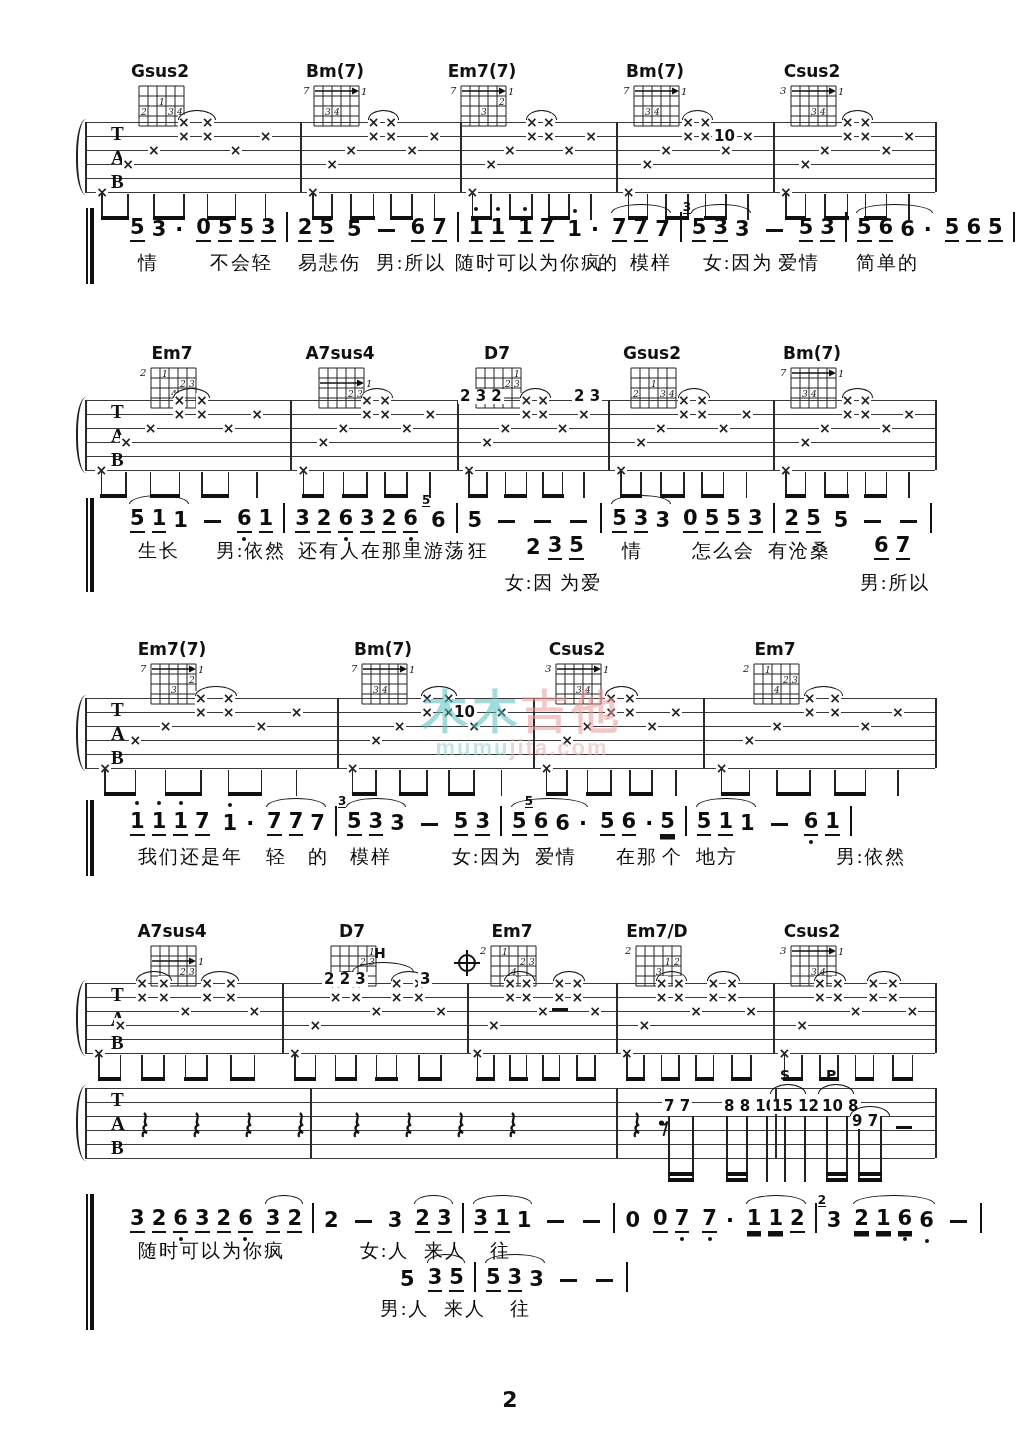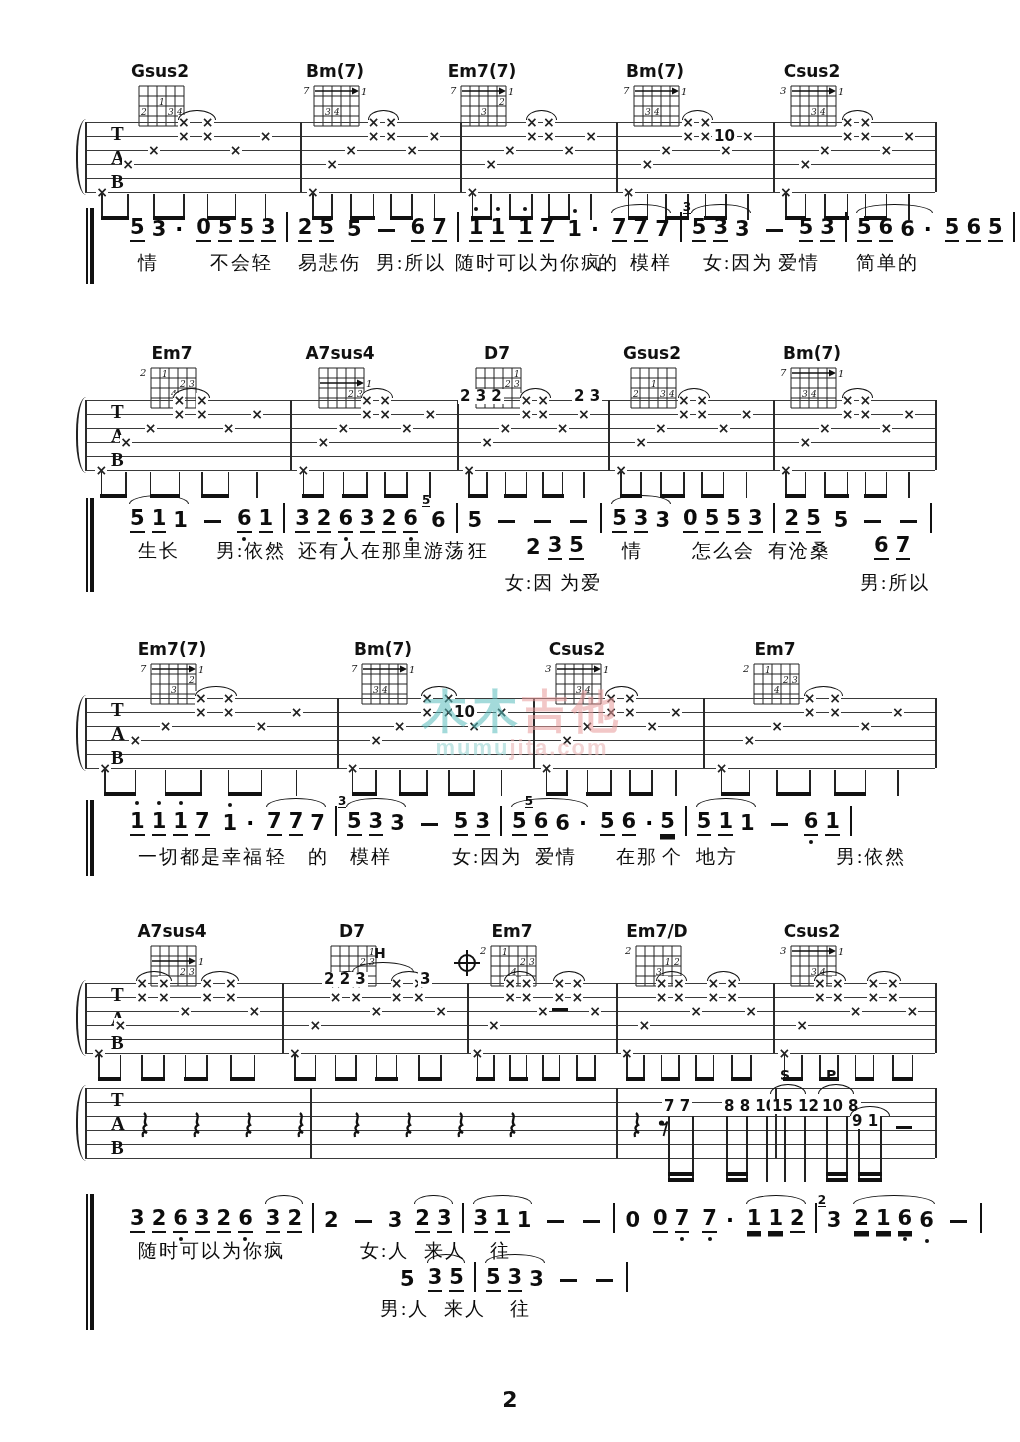--- a/index.html
+++ b/index.html
@@ -916,21 +916,21 @@
           <div class="grp">
             <span class="ndash"></span>
           </div>
           <div class="grp">
             <span class="nt u1">6<i class="ld"></i></span>
             <span class="nt u1">1</span>
           </div>
         </div>
         <span class="nbar"></span>
       </div>
-      <div class="lyr" style="left: 138px; top: 846px;">一切都是幸福</div>
+      <div class="lyr" style="left: 138px; top: 846px;">我们还是年</div>
       <div class="lyr" style="left: 266px; top: 846px;">轻</div>
       <div class="lyr" style="left: 308px; top: 846px;">的</div>
       <div class="lyr" style="left: 350px; top: 846px;">模样</div>
       <div class="lyr" style="left: 452px; top: 846px;">女:因为</div>
       <div class="lyr" style="left: 535px; top: 846px;">爱情</div>
       <div class="lyr" style="left: 616px; top: 846px;">在那</div>
       <div class="lyr" style="left: 662px; top: 846px;">个</div>
       <div class="lyr" style="left: 696px; top: 846px;">地方</div>
       <div class="lyr" style="left: 836px; top: 846px;">男:依然</div>
       <div class="leftbar1" style="left: 86px; top: 800px; height: 76px;"></div>
@@ -1250,21 +1250,21 @@
       <div class="abs" style="left: 452px; top: 948px;"><svg width="30" height="30">
           <circle cx="15" cy="15" r="8" stroke="#111" stroke-width="2" fill="none"></circle>
           <line x1="15" y1="2" x2="15" y2="28" stroke="#111" stroke-width="2"></line>
           <line x1="2" y1="15" x2="28" y2="15" stroke="#111" stroke-width="2"></line>
         </svg></div>
       <div class="dash-in" style="left: 552px; top: 1008px;"></div>
       <div class="mark-fret" style="left: 662px; top: 1099px;">7 7</div>
       <div class="mark-fret" style="left: 722px; top: 1099px;">8 8 10</div>
       <div class="mark-fret" style="left: 770px; top: 1099px;">15 12</div>
       <div class="mark-fret" style="left: 820px; top: 1099px;">10 8</div>
-      <div class="mark-fret" style="left: 850px; top: 1114px;">9 1</div>
+      <div class="mark-fret" style="left: 850px; top: 1114px;">9 7</div>
       <div class="mark-tech" style="left: 780px; top: 1068px;">S</div>
       <div class="mark-tech" style="left: 826px; top: 1068px;">P</div>
       <div class="arcline" style="left: 770px; top: 1084px; width: 34px;"></div>
       <div class="arcline" style="left: 818px; top: 1084px; width: 34px;"></div>
       <div class="arcline" style="left: 850px; top: 1106px; width: 38px;"></div>
       <div class="dash-in" style="left: 896px; top: 1126px;"></div>
       <div class="nrow" style="left: 128px; top: 1203px;">
         <div class="meas">
           <div class="grp">
             <span class="nt u1">3</span>

